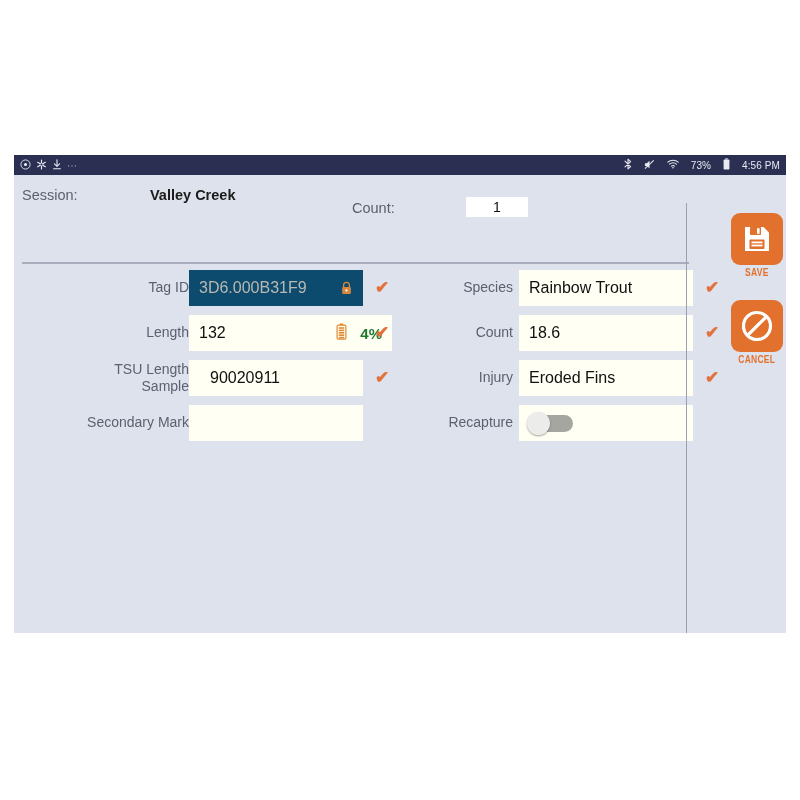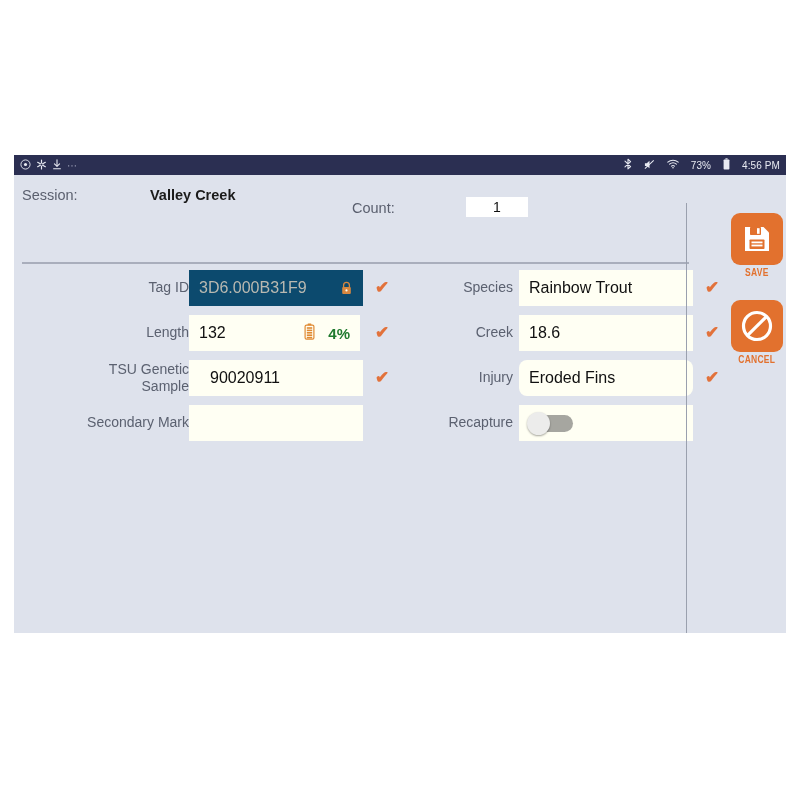--- a/index.html
+++ b/index.html
@@ -356,62 +356,62 @@
       <div class="field-row" style="left:330px; top:0; width:340px;">
         <span class="f-label" style="right:210px; top:9px;">Species</span>
         <div class="f-input" style="position:absolute; left:136px; top:0; width:174px;">
           <span class="f-value">Rainbow Trout</span>
         </div>
         <span class="check" style="left:322px; top:9px;">✔</span>
       </div>
 
       <div class="field-row" style="left:0; top:45px; width:330px;">
         <span class="f-label" style="right:194px; top:9px;">Length</span>
-        <div class="f-input" style="position:absolute; left:136px; top:0; width:171px;">
+        <div class="f-input" style="position:absolute; left:136px; top:0; width:203px;">
           <span class="f-value">132</span>
           <span class="batt-wrap">
             <span>
               <svg width="11" height="17" viewBox="0 0 11 17">
                 <rect x="3.6" y="0.4" width="3.8" height="1.8" rx="0.5" fill="#e08a33"></rect>
                 <rect x="1.1" y="2.2" width="8.8" height="14" rx="1.4" fill="none" stroke="#e08a33" stroke-width="1.2"></rect>
                 <rect x="2.8" y="4.2" width="5.4" height="1.6" fill="#e08a33"></rect>
                 <rect x="2.8" y="6.6" width="5.4" height="1.6" fill="#e08a33"></rect>
                 <rect x="2.8" y="9.0" width="5.4" height="1.6" fill="#e08a33"></rect>
                 <rect x="2.8" y="11.4" width="5.4" height="1.6" fill="#e08a33"></rect>
                 <rect x="2.8" y="13.8" width="5.4" height="1.6" fill="#e08a33"></rect>
               </svg>
             </span>
             <span class="batt-pct">4%</span>
           </span>
         </div>
         <span class="check" style="left:322px; top:9px;">✔</span>
       </div>
 
       <div class="field-row" style="left:330px; top:45px; width:340px;">
-        <span class="f-label" style="right:210px; top:9px;">Creek</span>
+        <span class="f-label" style="right:210px; top:9px;">Count</span>
         <div class="f-input" style="position:absolute; left:136px; top:0; width:174px;">
           <span class="f-value">18.6</span>
         </div>
         <span class="check" style="left:322px; top:9px;">✔</span>
       </div>
 
       <div class="field-row" style="left:0; top:90px; width:330px;">
         <span class="f-label two-line" style="right:194px; top:1px;">
-          <span>TSU Genetic</span><br>
+          <span>TSU Length</span><br>
           <span>Sample</span>
         </span>
         <div class="f-input" style="position:absolute; left:136px; top:0; width:174px;padding-left:21px;">
           <span class="f-value">90020911</span>
         </div>
         <span class="check" style="left:322px; top:9px;">✔</span>
       </div>
 
       <div class="field-row" style="left:330px; top:90px; width:340px;">
         <span class="f-label" style="right:210px; top:9px;">Injury</span>
-        <div class="f-input" style="position:absolute; left:136px; top:0; width:174px;border-radius:8px;">
+        <div class="f-input" style="position:absolute; left:136px; top:0; width:174px;">
           <span class="f-value">Eroded Fins</span>
         </div>
         <span class="check" style="left:322px; top:9px;">✔</span>
       </div>
 
       <div class="field-row" style="left:0; top:135px; width:330px;">
         <span class="f-label" style="right:194px; top:9px; width:140px;">Secondary Mark</span>
         <div class="f-input" style="position:absolute; left:136px; top:0; width:174px;">
           <span class="f-value"></span>
         </div>

